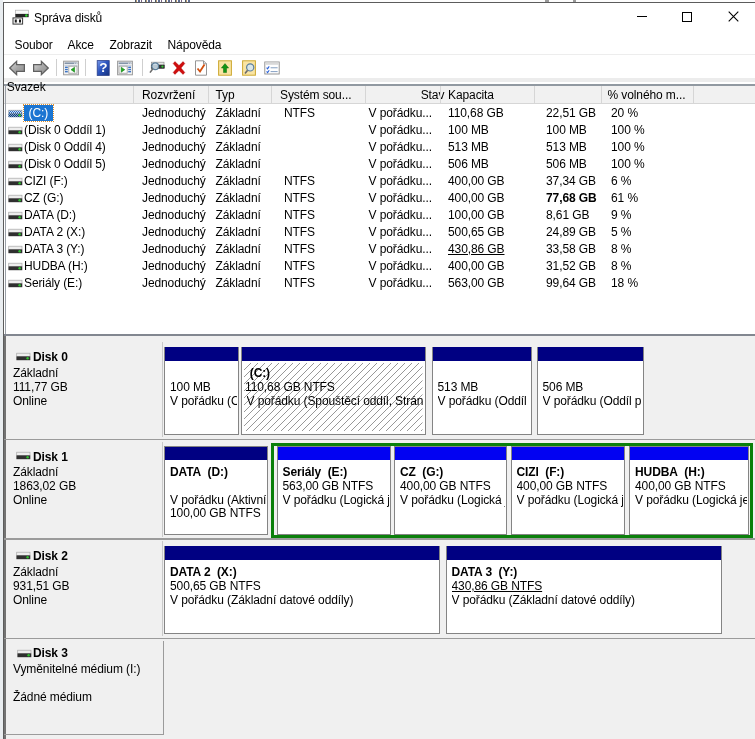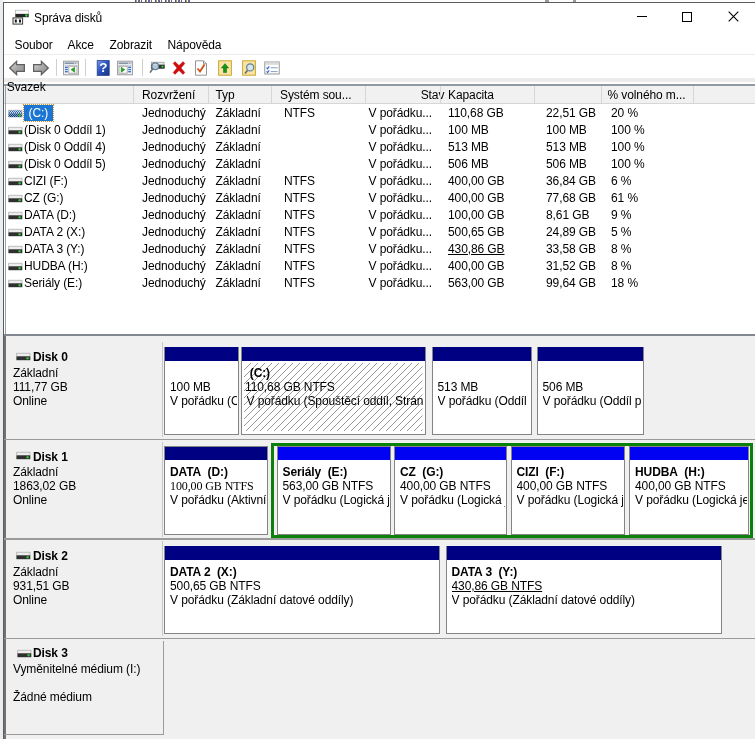--- a/index.html
+++ b/index.html
@@ -215,34 +215,34 @@
     <rect x="0.7" y="1.2" width="13.3" height="3.2" fill="#ededed" stroke="#a8a8a8" stroke-width="0.7"></rect>
     <rect x="0.4" y="4.4" width="13.9" height="3.8" fill="#2f2f2f"></rect>
     <circle cx="11.6" cy="6.3" r="1.2" fill="#2fbf2f"></circle>
   </svg>
 <div class="a nw" style="left:24px;top:172.5px;width:108px;height:17px;line-height:17px;">CIZI (F:)</div>
 <div class="a" style="left:142px;top:172.5px;width:70px;height:17px;line-height:17px;">Jednoduchý</div>
 <div class="a" style="left:215.5px;top:172.5px;width:60px;height:17px;line-height:17px;">Základní</div>
 <div class="a" style="left:284px;top:172.5px;width:60px;height:17px;line-height:17px;">NTFS</div>
 <div class="a" style="left:368.5px;top:172.5px;width:80px;height:17px;line-height:17px;">V pořádku...</div>
 <div class="a" style="left:448px;top:172.5px;width:80px;height:17px;line-height:17px;">400,00 GB</div>
-<div class="a" style="left:546px;top:172.5px;width:80px;height:17px;line-height:17px;">36,84 GB</div>
+<div class="a" style="left:546px;top:172.5px;width:80px;height:17px;line-height:17px;">37,34 GB</div>
 <div class="a" style="left:611px;top:172.5px;width:60px;height:17px;line-height:17px;">6 %</div>
 <svg class="a" style="left:8px;top:193.5px" width="15" height="10" viewBox="0 0 15 10">
     <rect x="0.7" y="1.2" width="13.3" height="3.2" fill="#ededed" stroke="#a8a8a8" stroke-width="0.7"></rect>
     <rect x="0.4" y="4.4" width="13.9" height="3.8" fill="#2f2f2f"></rect>
     <circle cx="11.6" cy="6.3" r="1.2" fill="#2fbf2f"></circle>
   </svg>
 <div class="a nw" style="left:24px;top:189.5px;width:108px;height:17px;line-height:17px;">CZ (G:)</div>
 <div class="a" style="left:142px;top:189.5px;width:70px;height:17px;line-height:17px;">Jednoduchý</div>
 <div class="a" style="left:215.5px;top:189.5px;width:60px;height:17px;line-height:17px;">Základní</div>
 <div class="a" style="left:284px;top:189.5px;width:60px;height:17px;line-height:17px;">NTFS</div>
 <div class="a" style="left:368.5px;top:189.5px;width:80px;height:17px;line-height:17px;">V pořádku...</div>
 <div class="a" style="left:448px;top:189.5px;width:80px;height:17px;line-height:17px;">400,00 GB</div>
-<div class="a" style="left:546px;top:189.5px;width:80px;height:17px;line-height:17px;">77,68 GB</div>
+<div class="a" style="left:546px;top:189.5px;width:80px;height:17px;line-height:17px;font-weight:bold;">77,68 GB</div>
 <div class="a" style="left:611px;top:189.5px;width:60px;height:17px;line-height:17px;">61 %</div>
 <svg class="a" style="left:8px;top:210.5px" width="15" height="10" viewBox="0 0 15 10">
     <rect x="0.7" y="1.2" width="13.3" height="3.2" fill="#ededed" stroke="#a8a8a8" stroke-width="0.7"></rect>
     <rect x="0.4" y="4.4" width="13.9" height="3.8" fill="#2f2f2f"></rect>
     <circle cx="11.6" cy="6.3" r="1.2" fill="#2fbf2f"></circle>
   </svg>
 <div class="a nw" style="left:24px;top:206.5px;width:108px;height:17px;line-height:17px;">DATA (D:)</div>
 <div class="a" style="left:142px;top:206.5px;width:70px;height:17px;line-height:17px;">Jednoduchý</div>
 <div class="a" style="left:215.5px;top:206.5px;width:60px;height:17px;line-height:17px;">Základní</div>
 <div class="a" style="left:284px;top:206.5px;width:60px;height:17px;line-height:17px;">NTFS</div>
@@ -349,21 +349,21 @@
     <circle cx="11.6" cy="6.3" r="1.2" fill="#2fbf2f"></circle>
   </svg>
 <div class="a b line14" style="left:33px;top:449.5px;width:100px;">Disk 1</div>
 <div class="a nw line14" style="left:13px;top:465.0px;width:145px;">Základní</div>
 <div class="a nw line14" style="left:13px;top:479.0px;width:145px;">1863,02 GB</div>
 <div class="a nw line14" style="left:13px;top:493.0px;width:145px;">Online</div>
 <div class="a" style="left:161.5px;top:441.5px;width:1px;height:95px;background:#c9c9c9;"></div>
 <div class="a" style="left:164px;top:446.0px;width:104px;height:88.5px;background:#fff;border:1px solid #848484;box-sizing:border-box;"></div>
 <div class="a" style="left:165px;top:446.5px;width:102px;height:13.8px;background:#000082;"></div>
 <div class="a b nw line14" style="left:170px;top:465.0px;width:96px;">DATA&nbsp; (D:)</div>
-<div class="a nw line14" style="left:170px;top:479.0px;width:96px;font-family:Liberation Serif, serif;">100,00 GB NTFS</div>
+<div class="a nw line14" style="left:170px;top:506px;width:96px;">100,00 GB NTFS</div>
 <div class="a nw line14" style="left:170px;top:493.0px;width:96px;">V pořádku (Aktivní, Primární oddíl)</div>
 <div class="a" style="left:276.5px;top:446.0px;width:114.5px;height:88.5px;background:#fff;border:1px solid #848484;box-sizing:border-box;"></div>
 <div class="a" style="left:277.5px;top:446.5px;width:112.5px;height:13.8px;background:#0202f2;"></div>
 <div class="a b nw line14" style="left:282.5px;top:465.0px;width:106.5px;">Seriály&nbsp; (E:)</div>
 <div class="a nw line14" style="left:282.5px;top:479.0px;width:106.5px;">563,00 GB NTFS</div>
 <div class="a nw line14" style="left:282.5px;top:493.0px;width:106.5px;">V pořádku (Logická jednotka)</div>
 <div class="a" style="left:394px;top:446.0px;width:113px;height:88.5px;background:#fff;border:1px solid #848484;box-sizing:border-box;"></div>
 <div class="a" style="left:395px;top:446.5px;width:111px;height:13.8px;background:#0202f2;"></div>
 <div class="a b nw line14" style="left:400px;top:465.0px;width:105px;">CZ&nbsp; (G:)</div>
 <div class="a nw line14" style="left:400px;top:479.0px;width:105px;">400,00 GB NTFS</div>

